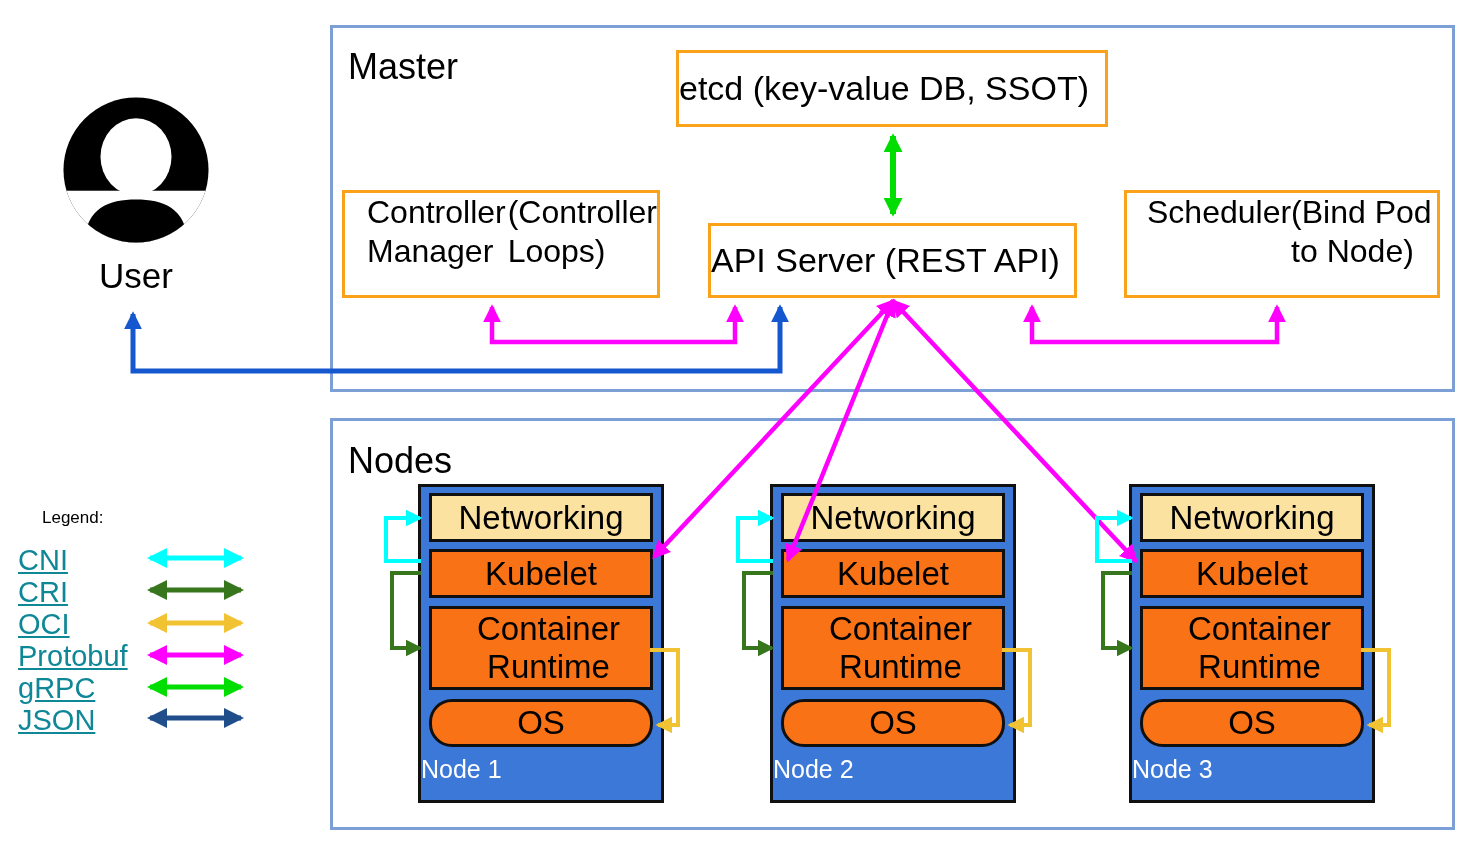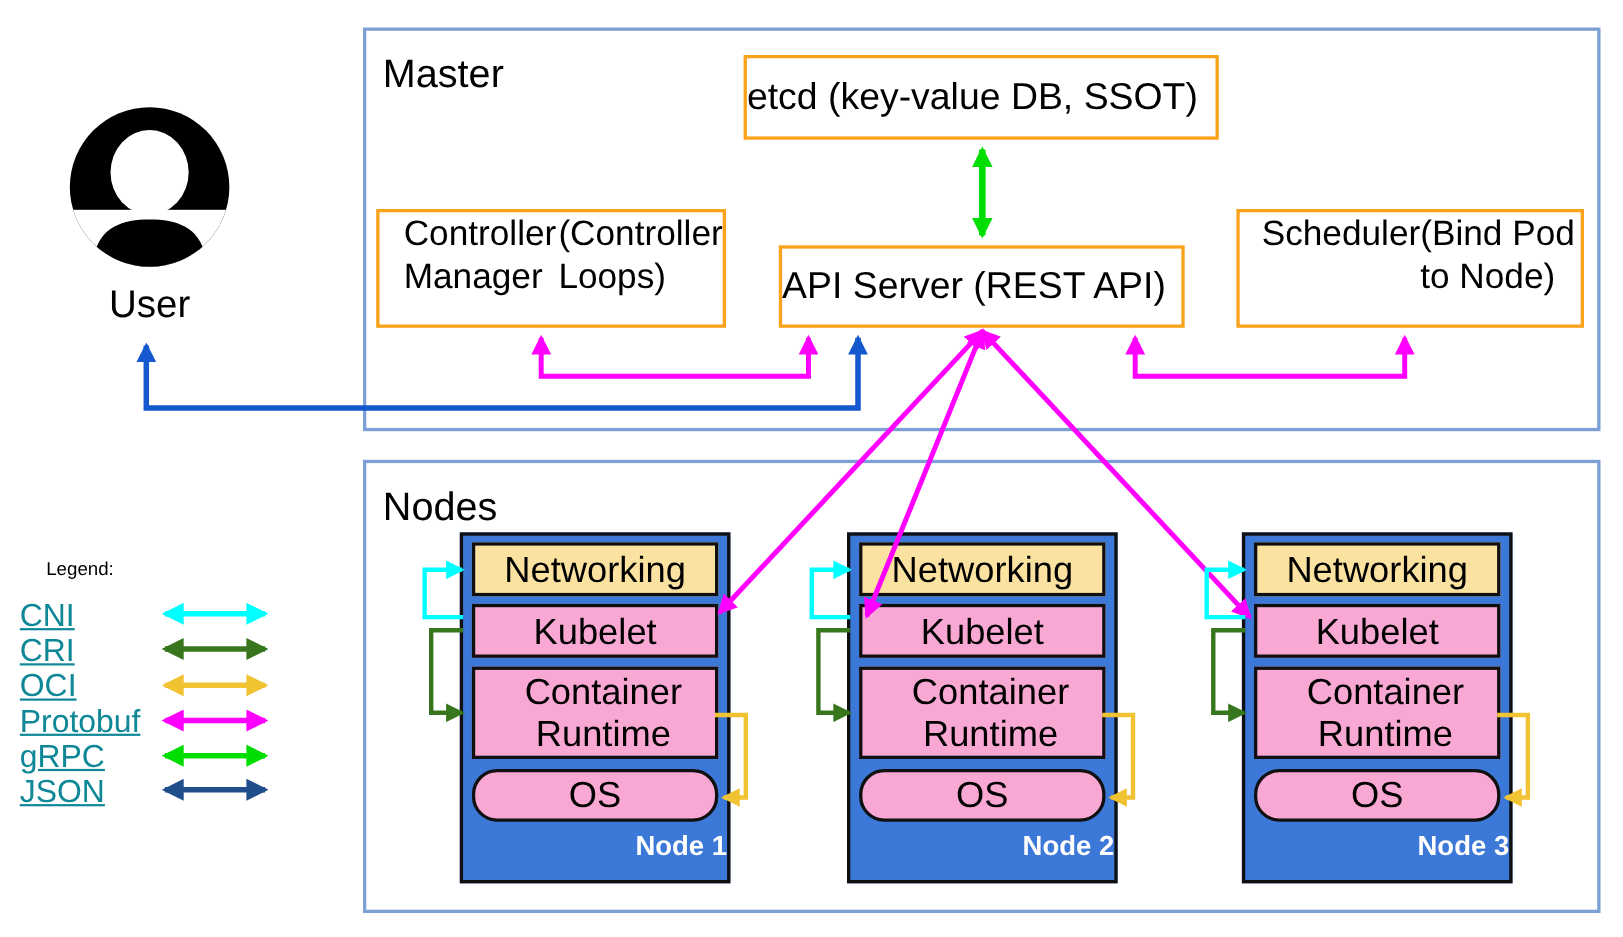--- a/index.html
+++ b/index.html
@@ -18,32 +18,32 @@
   }
   .obox.two-line {
     flex-direction:row; align-items:flex-start; justify-content:center;
     padding-left:22px; font-size:32px; line-height:39px; text-align:left;
   }
   .node {
     position:absolute; top:484px; width:246px; height:319px;
     background:#3C78D8; border:3px solid #101010; box-sizing:border-box;
   }
   .layer {
-    position:absolute; left:8px; right:8px; background:#f9a8d4; border:3px solid #101010;
+    position:absolute; left:8px; right:8px; background:#f97316; border:3px solid #101010;
     box-sizing:border-box; display:flex; align-items:center; justify-content:center;
     font-size:33px; text-align:center;
   }
   .layer.networking { top:6px;   height:49px; background:#FBE2A0; }
   .layer.kubelet    { top:62px;  height:49px; }
   .layer.runtime    { top:119px; height:84px; line-height:38px;padding-left:15px; }
   .layer.runtime .wrap { max-width:150px; }
   .layer.os         { top:212px; height:48px;border-radius:23px; }
   .node-label {
-    position:absolute; left:0; right:0; bottom:16px; text-align:right;
-    color:#fff; font-size:25px;font-weight:bold;
+    position:absolute; left:0; right:0; bottom:16px; text-align:left;
+    color:#fff; font-size:25px;
   }
   .user-wrap { position:absolute; left:62px; top:96px; width:148px; }
   .user-label { margin-top:8px; text-align:center; font-size:35px; }
   .legend-title { position:absolute; left:18px; top:508px; font-size:17px; color:#000;margin-left:24px; }
   .legend-link {
     position:absolute; left:18px; font-size:29px; line-height:30px;
     color:#0E8797; text-decoration:underline; cursor:pointer;
   }
   svg.overlay {
     position:absolute; left:0; top:0; width:1475px; height:852px;

